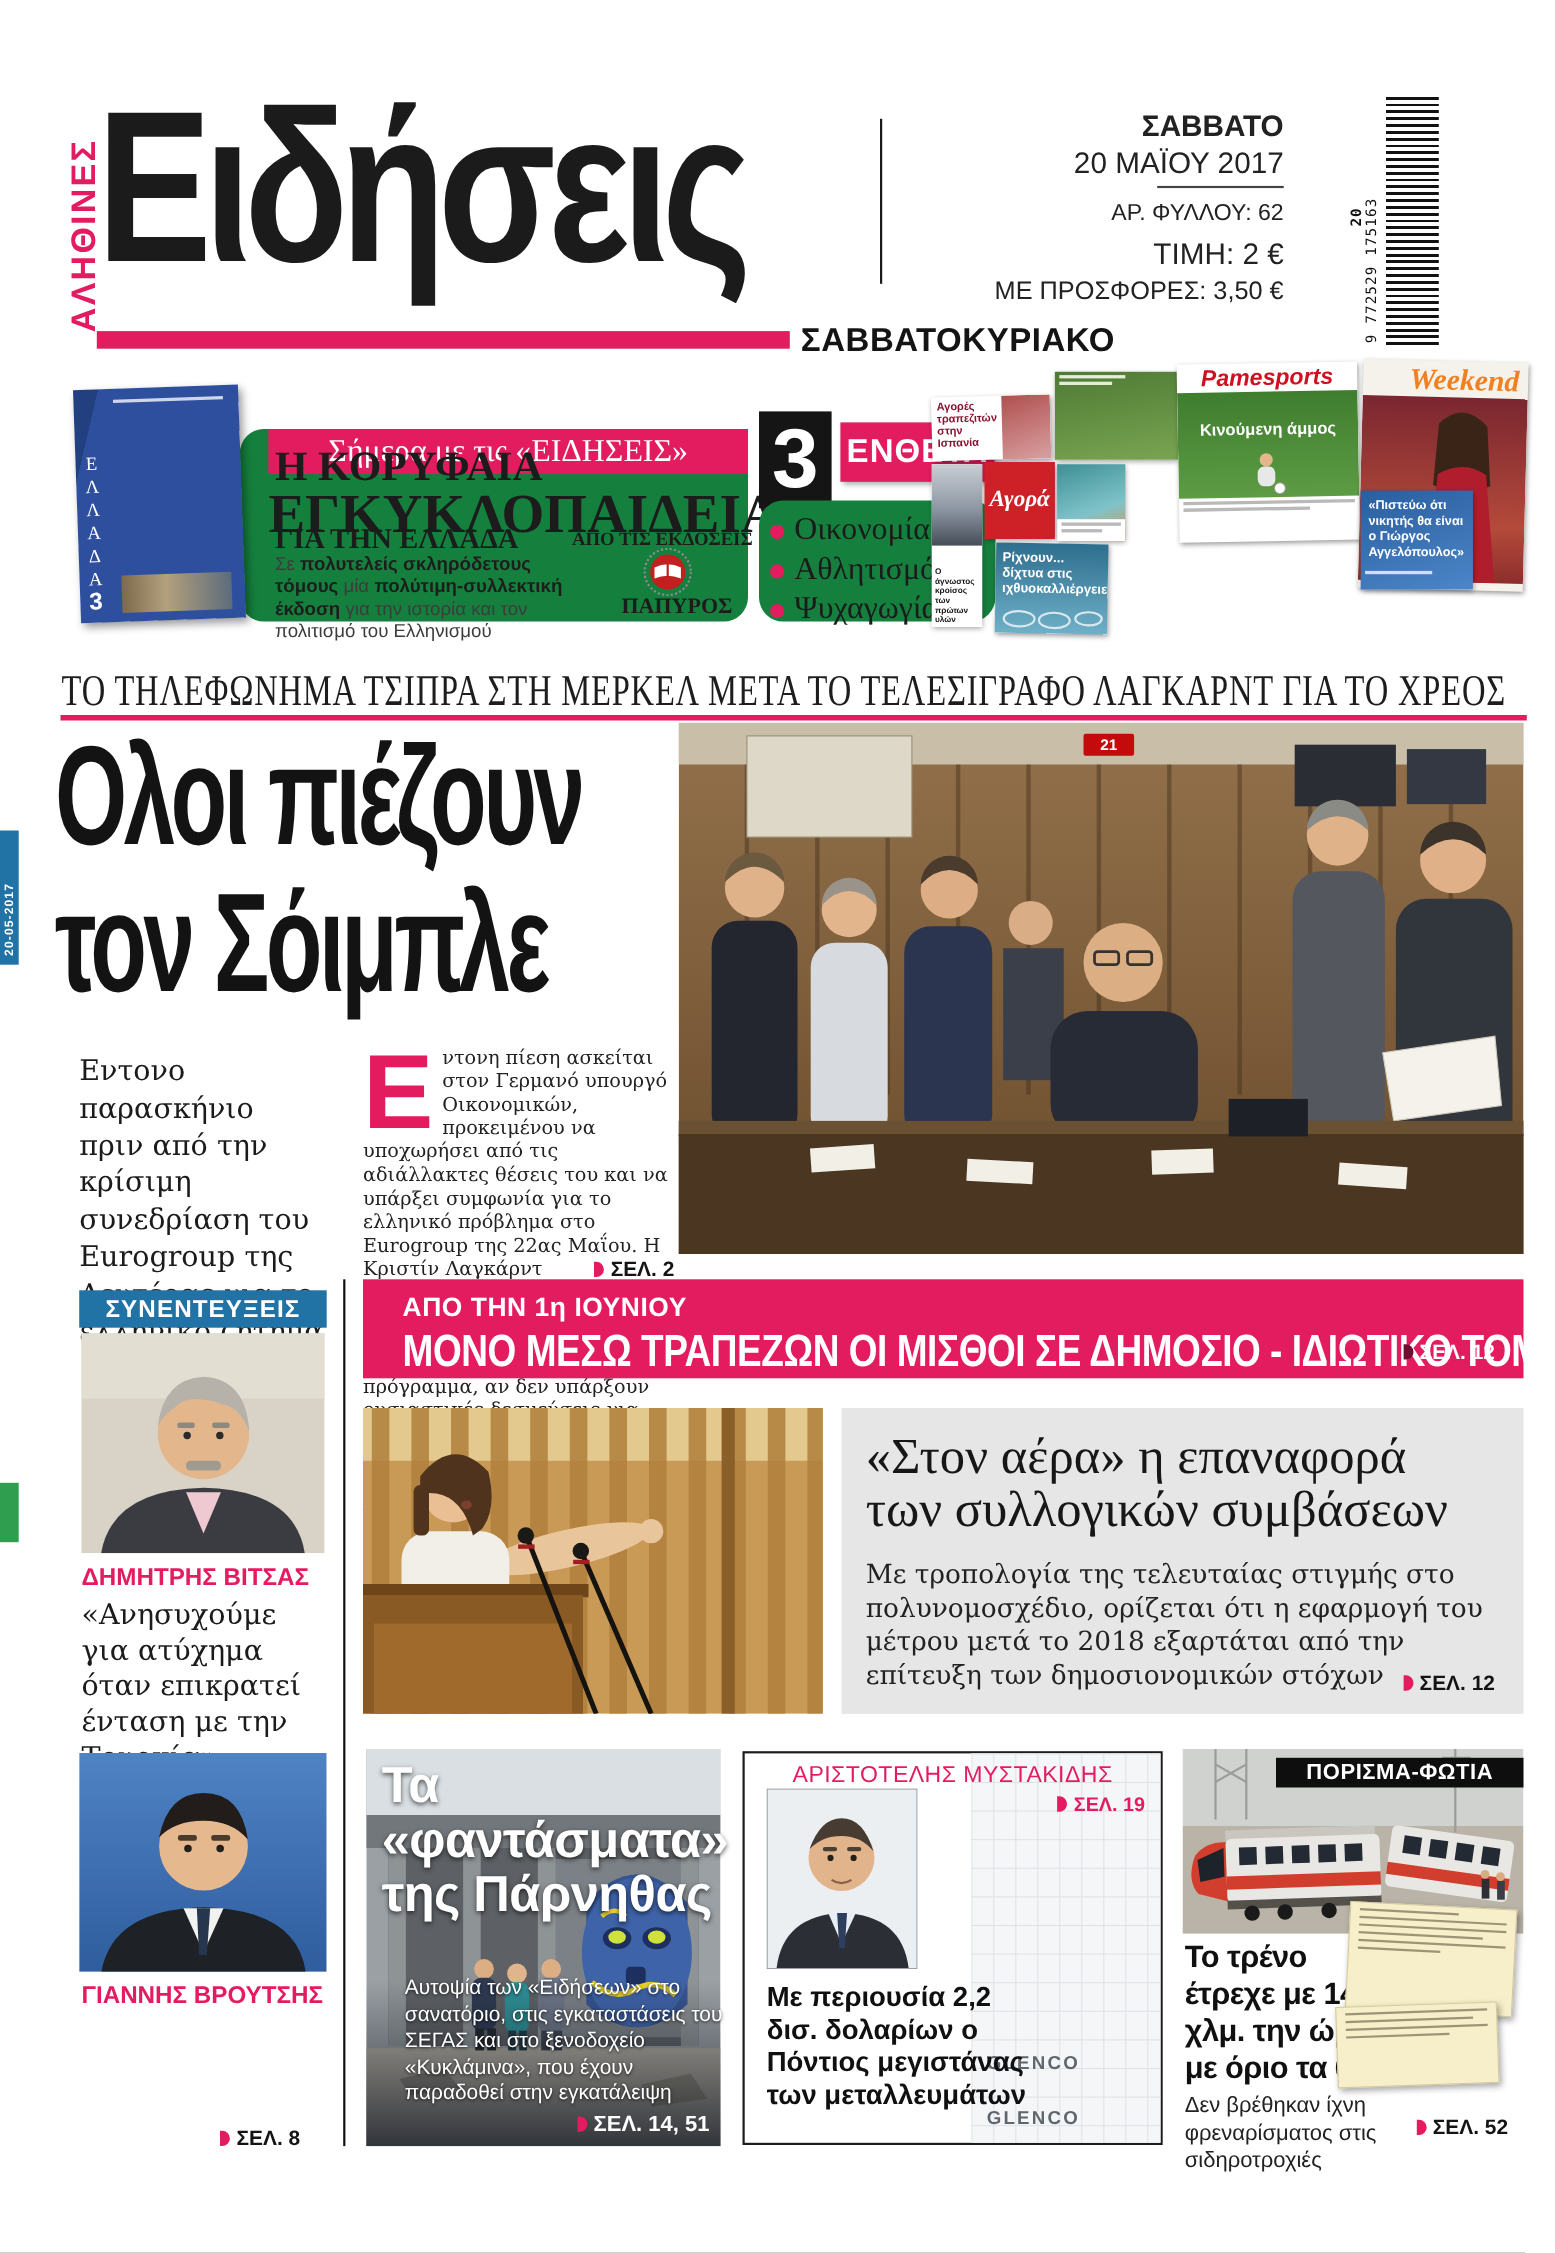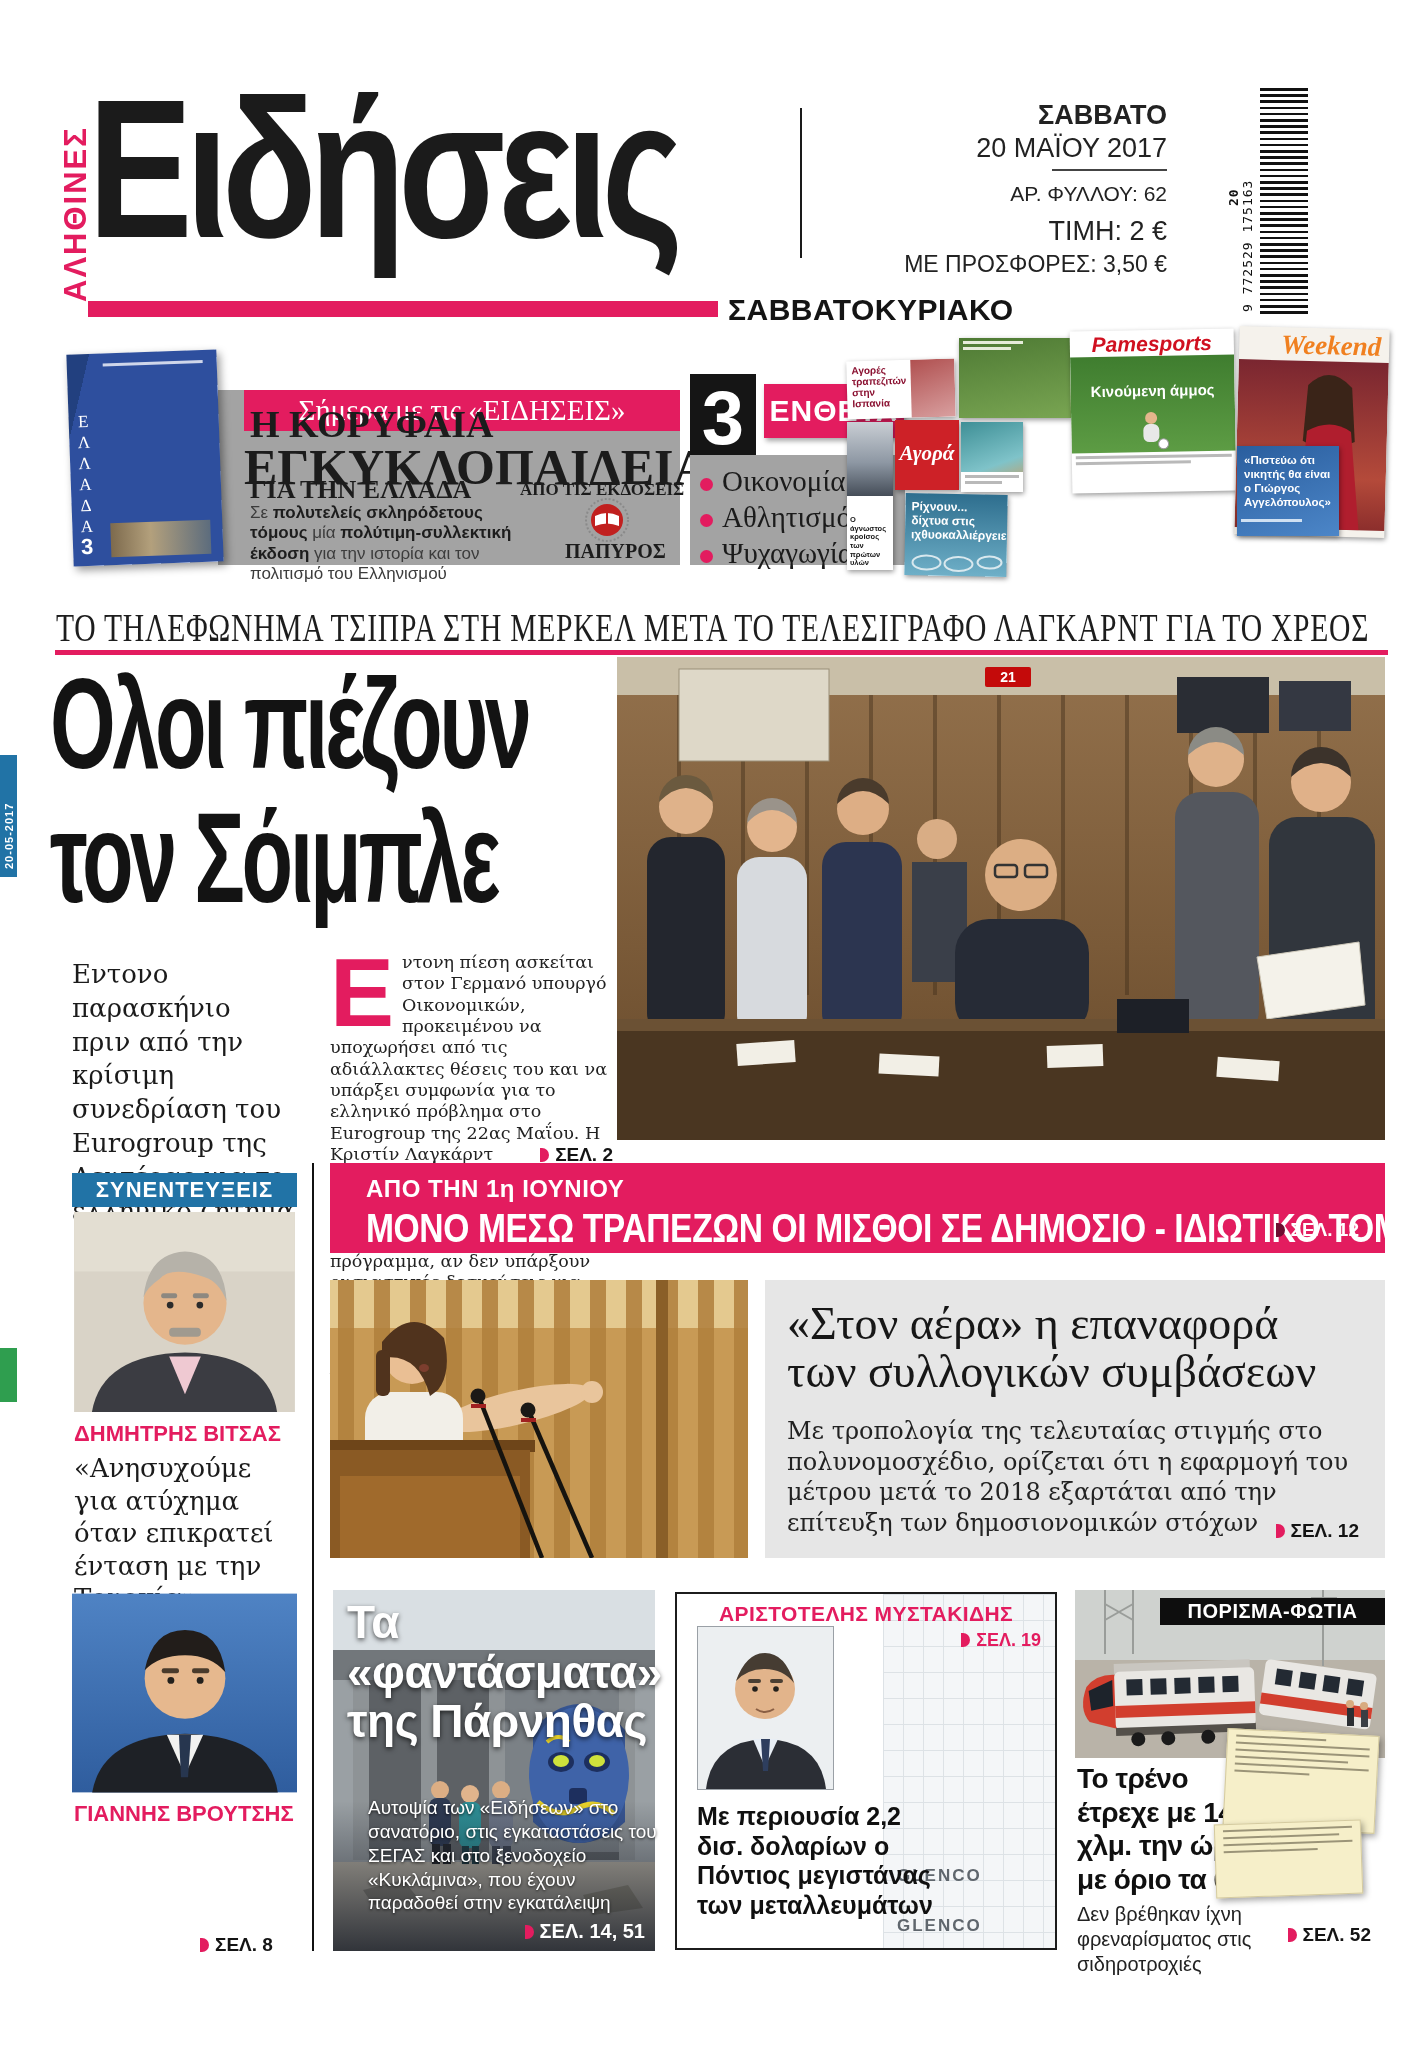--- a/index.html
+++ b/index.html
@@ -16,21 +16,21 @@
   .pink-bar{background:#e31c5f;}
   .weekend{font-size:30px;font-weight:bold;letter-spacing:.5px;}
   .info{ text-align:right;color:#222;}
   .rule{background:#444;height:2px;}
   .bars{background:repeating-linear-gradient(180deg,#111 0 2.6px,#fff 2.6px 6.2px);}
   .bc-rot{transform:rotate(-90deg);transform-origin:left top;font-family:"DejaVu Sans Mono",monospace;
           font-size:13px;letter-spacing:1px;white-space:nowrap;color:#111;}
   .edge-tab-text{transform:rotate(-90deg);transform-origin:left top;color:#fff;font-size:11px;
           font-weight:bold;white-space:nowrap;letter-spacing:1px;}
   
-  .beige{background:#a3a3a3;}
+  .beige{background:#15803d;border-radius:22px;}
   .promo-banner{background:#e31c5f;color:#fff;text-align:center;font-family:"Liberation Serif",serif;
                 font-size:29px;line-height:41px;}
   .promo-t{font-family:"Liberation Serif",serif;font-weight:bold;color:#1c1c1c;line-height:1;}
   .promo-desc{font-size:17px;line-height:1.2;color:#3c3c3c;}
   .promo-desc b{color:#1d1d1d;}
   .book{background:linear-gradient(105deg,#22407f 0 22px,#2e4f9e 22px 100%);box-shadow:3px 4px 8px rgba(0,0,0,.4);}
   .spine-txt{writing-mode:vertical-rl;text-orientation:upright;color:#fff;font-family:"Liberation Serif",serif;
              font-size:17px;letter-spacing:2px;}
   .black3{background:#151515;color:#fff;font-weight:bold;font-size:76px;text-align:center;line-height:88px;}
   .entheta{background:#e31c5f;color:#fff;font-weight:bold;font-size:30px;text-align:center;line-height:54px;
@@ -68,21 +68,21 @@
   
   .gray-box{background:#e6e6e6;}
   .labor-title{font-family:"Liberation Serif",serif;font-size:46px;line-height:1.04;color:#171717;}
   .labor-deck{font-family:"DejaVu Serif",serif;font-size:24px;line-height:1.28;color:#222;}
   
   .vline{background:#111;width:2px;}
   .parn-title{color:#fff;font-weight:bold;font-size:46px;line-height:1.08;letter-spacing:-.5px;
               text-shadow:0 2px 5px rgba(0,0,0,.65);}
   .parn-cap{color:#fff;font-weight:normal;font-size:19px;line-height:1.25;text-shadow:0 1px 3px rgba(0,0,0,.8);margin-left:23px;}
   .mys-box{border:2px solid #1c1c1c;background:#fff;}
-  .mys-kicker{color:#e31c5f;font-weight:bold;font-size:21px;letter-spacing:.4px;text-align:center;}
+  .mys-kicker{color:#e31c5f;font-weight:normal;font-size:21px;letter-spacing:.4px;text-align:center;}
   .mys-text{font-weight:bold;font-size:25px;line-height:1.18;color:#101010;}
   .glenco-bg{background:#f4f6f8;
      background-image:linear-gradient(#dde2e6 1px,transparent 1px),linear-gradient(90deg,#dde2e6 1px,transparent 1px);
      background-size:20px 26px;}
   .glenco-label{color:#5f666d;font-weight:bold;font-size:17px;letter-spacing:2px;}
   .train-kicker{background:#0e0e0e;color:#fff;font-weight:bold;font-size:20px;text-align:center;
                 line-height:27px;letter-spacing:.5px;}
   .train-title{font-weight:bold;font-size:28px;line-height:1.2;letter-spacing:-.5px;color:#101010;}
   .train-deck{font-size:20px;line-height:1.25;color:#222;}
   .doc{position:absolute;background:#f6efc9;border:1px solid #d4caA0;box-shadow:2px 3px 6px rgba(0,0,0,.35);}

